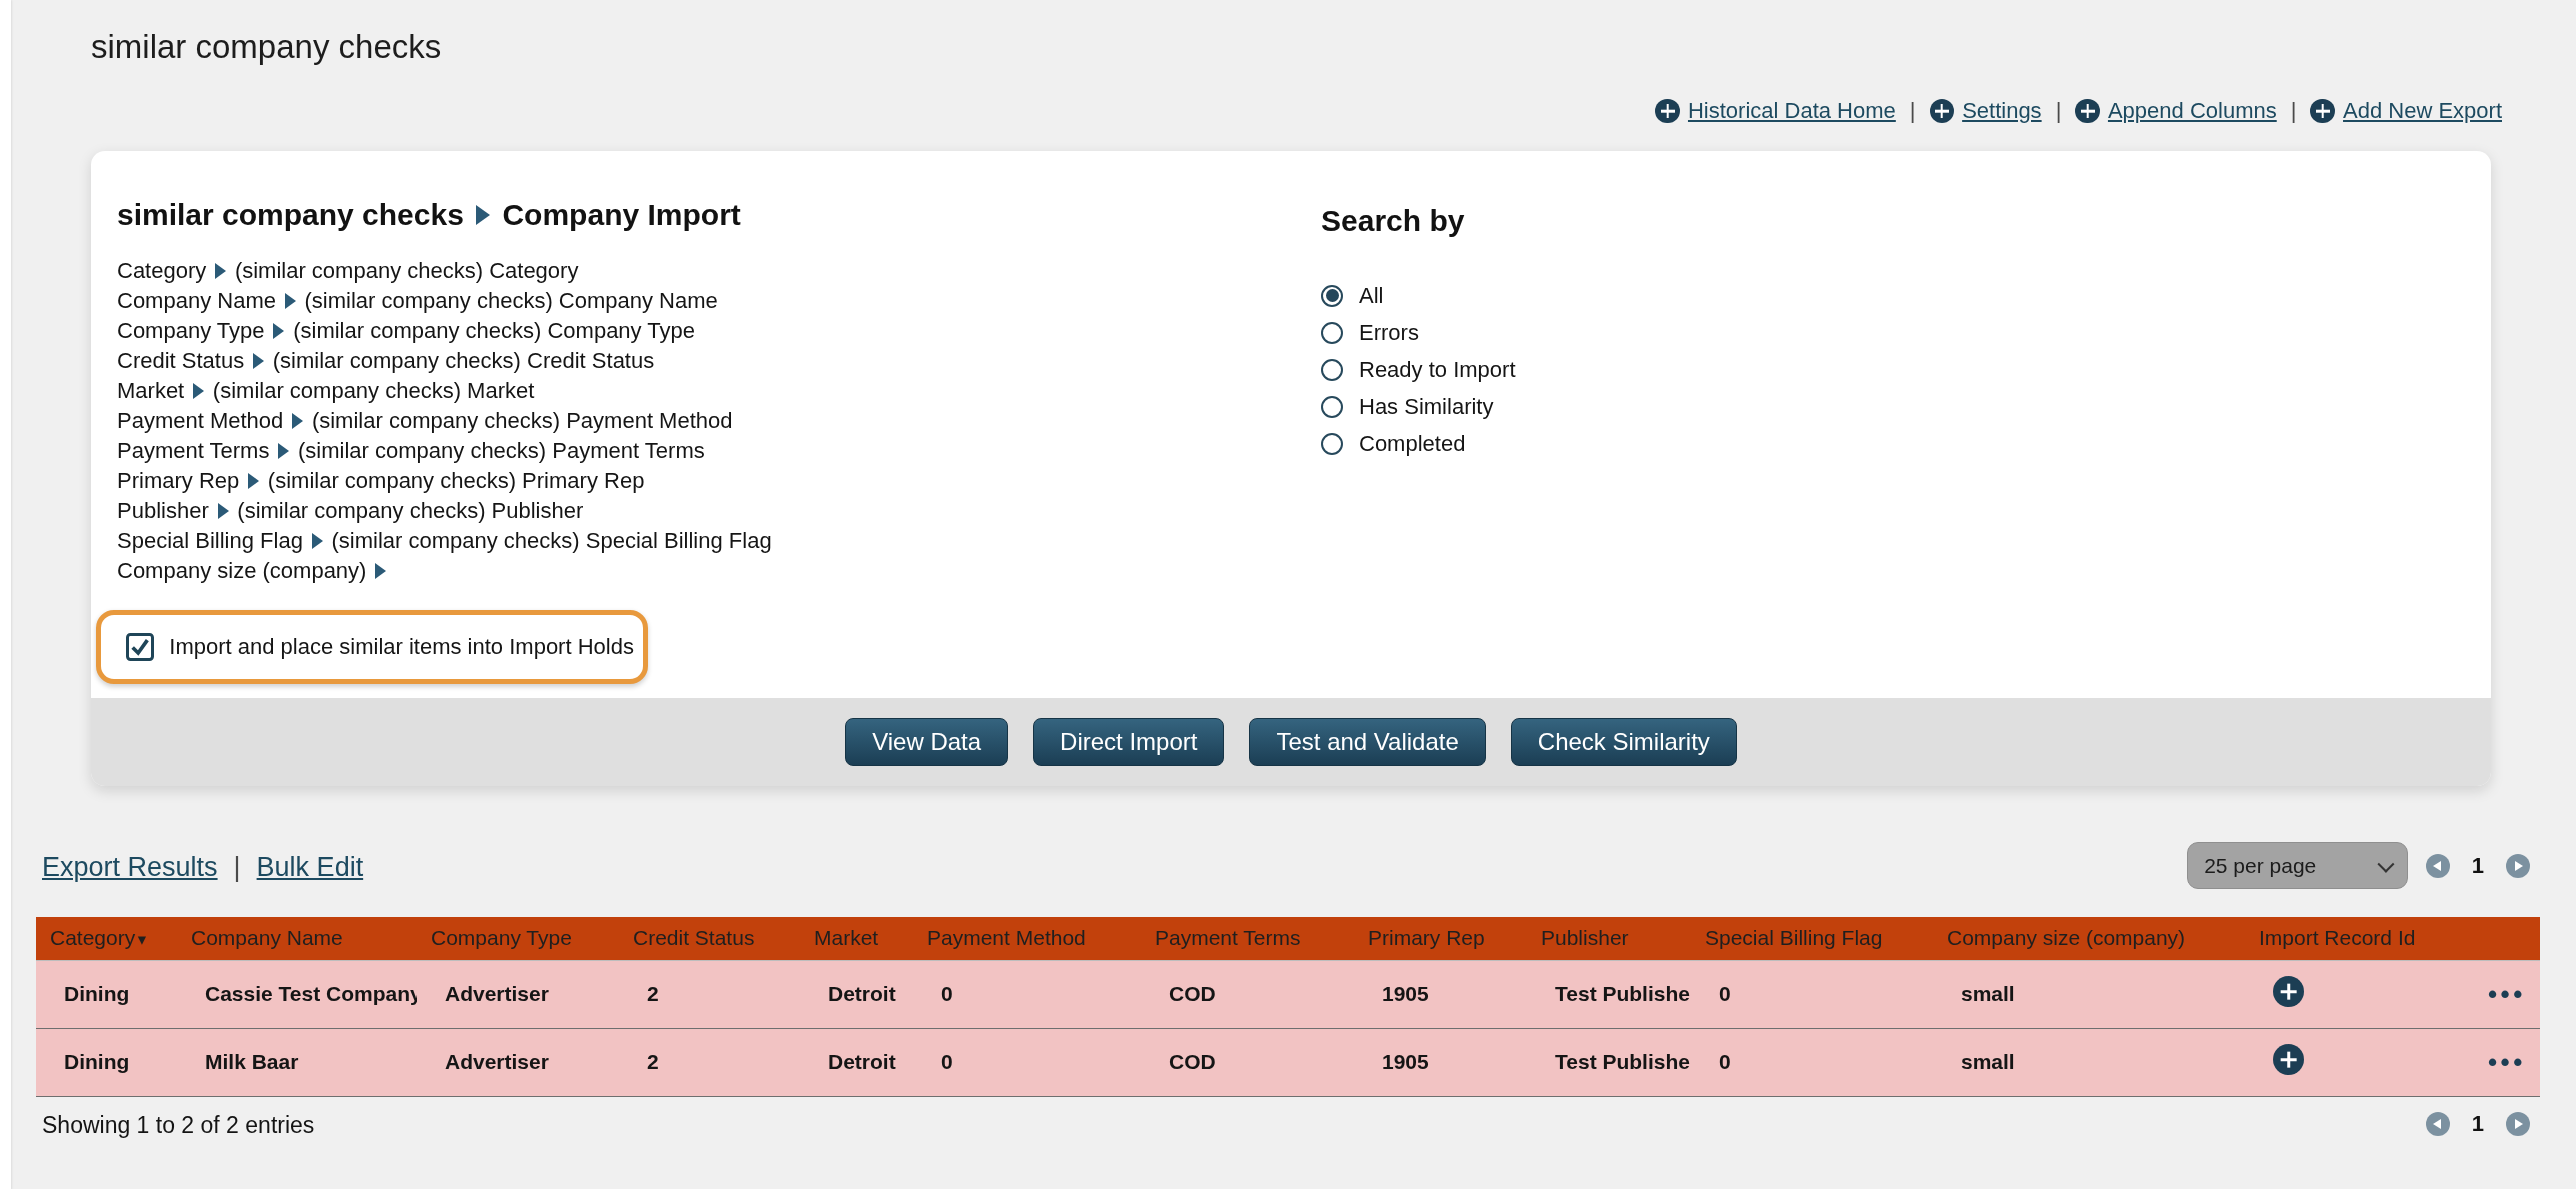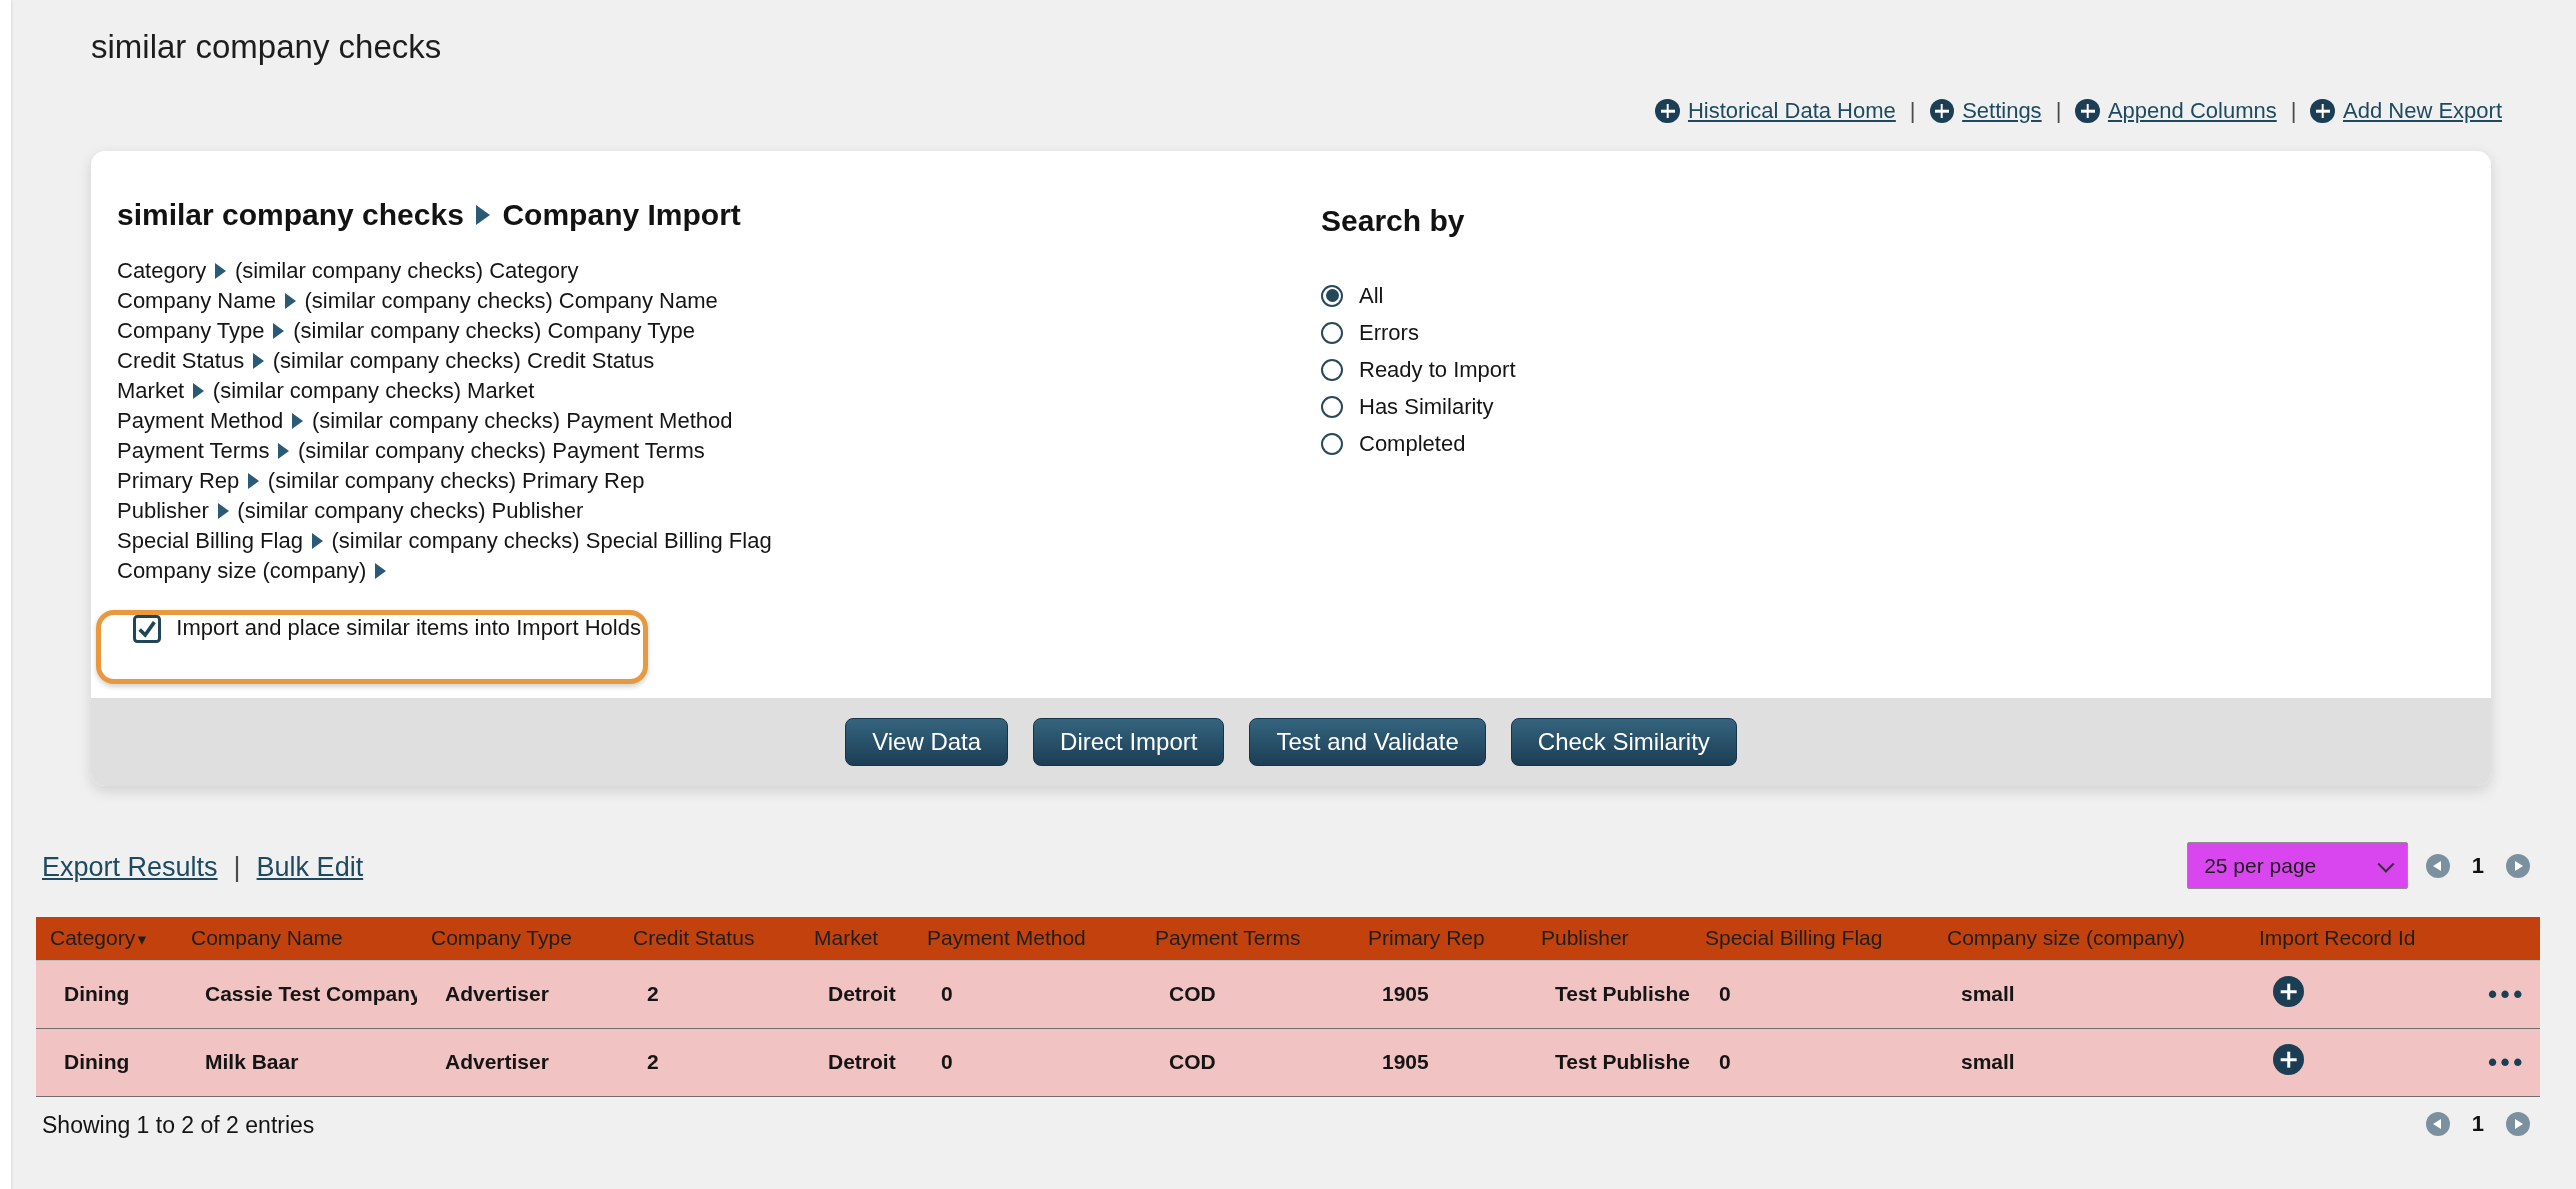--- a/index.html
+++ b/index.html
@@ -31,21 +31,21 @@
   
   .panel { position: absolute; left: 91px; top: 151px; width: 2400px; height: 635px; background: #ffffff; border-radius: 14px; box-shadow: 0 4.4px 14px rgba(0,0,0,.13); }
   .breadcrumb { position: absolute; left: 26px; top: 47px; font-size: 30px; font-weight: 700; color: #121212; display: flex; align-items: center; }
   .tri { width: 0; height: 0; border-top: 8.8px solid transparent; border-bottom: 8.8px solid transparent; border-left: 12.3px solid #2b5a77; display: inline-block; }
   .breadcrumb .tri { margin: 0 12.3px; border-top-width: 10.5px; border-bottom-width: 10.5px; border-left-width: 14px; }
 
   .mappings { position: absolute; left: 26px; top: 105px; }
   .mapping-row { display: flex; align-items: center; height: 30px; font-size: 22px; color: #151515; }
   .mapping-row .tri { margin: 0 8.8px; border-top-width: 8px; border-bottom-width: 8px; border-left-width: 11.4px; }
 
-  .holds-box { position: absolute; left: 5.3px; top: 459px; width: 552px; height: 74px; border: 5.3px solid #e8993d; border-radius: 18px; background: #fff; display: flex; align-items: flex-start; padding-left: 32px; box-shadow: 0 2.6px 5.3px rgba(0,0,0,.18); }
+  .holds-box { position: absolute; left: 5.3px; top: 459px; width: 552px; height: 74px; border: 5.3px solid #e8993d; border-radius: 18px; background: #fff; display: flex; align-items: center; padding-left: 25px; box-shadow: 0 2.6px 5.3px rgba(0,0,0,.18); }
   .checkbox { width: 28px; height: 28px; border: 3.5px solid #1f4558; border-radius: 4.4px; background: #fff; display: flex; align-items: center; justify-content: center; cursor: pointer; flex: none; }
   .holds-label { font-size: 22px; margin-left: 15px; color: #151515; }
 
   .searchby { position: absolute; left: 1230px; top: 53px; }
   .searchby-title { font-size: 30px; font-weight: 700; color: #121212; }
   .options { margin-top: 39px; display: flex; flex-direction: column; }
   .option { display: flex; align-items: center; height: 37px; cursor: pointer; }
   .radio { width: 22px; height: 22px; border: 2.6px solid #27495c; border-radius: 50%; background: #fff; display: flex; align-items: center; justify-content: center; flex: none; }
   .radio.checked::after { content: ""; width: 13px; height: 13px; border-radius: 50%; background: #24465a; }
   .option-label { font-size: 22px; margin-left: 16px; color: #151515; }
@@ -54,21 +54,21 @@
   .action-btn { height: 48px; padding: 0 26px; font-size: 24px; font-family: "Liberation Sans", sans-serif; color: #ffffff; background: linear-gradient(180deg, #35647f 0%, #1b3e54 100%); border: 0.9px solid #163446; border-radius: 8px; cursor: pointer; }
 
   
   .toolbar-left { position: absolute; left: 42px; top: 852px; display: flex; align-items: center; font-size: 27px; }
   .toolbar-link { color: #1d4a60; text-decoration: underline; cursor: pointer; }
   .toolbar-sep { color: #4a4a4a; margin: 0 16px; }
   .toolbar-left > .toolbar-sep:last-child { display: none; }
 
   .controls-top { position: absolute; right: 46px; top: 842px; display: flex; align-items: center; gap: 17.6px; }
   .select-wrap { position: relative; width: 221px; height: 47px; }
-  .select-wrap select { width: 100%; height: 100%; font-family: "Liberation Sans", sans-serif; font-size: 21px; color: #1c1c1c; padding: 0 39px 0 16px; background: #d946ef; border: 0.9px solid #8f8f8f; border-radius: 2px; appearance: none; -webkit-appearance: none; cursor: pointer; }
+  .select-wrap select { width: 100%; height: 100%; font-family: "Liberation Sans", sans-serif; font-size: 21px; color: #1c1c1c; padding: 0 39px 0 16px; background: #a3a3a3; border: 0.9px solid #8f8f8f; border-radius: 11px; appearance: none; -webkit-appearance: none; cursor: pointer; }
   .select-chevron { position: absolute; right: 16px; top: 16px; width: 12.3px; height: 12.3px; border-left: 2.6px solid #333; border-bottom: 2.6px solid #333; transform: rotate(-45deg); pointer-events: none; }
 
   .pager { display: flex; align-items: center; gap: 22px; }
   .pager-btn { width: 24px; height: 24px; border-radius: 50%; background: #7c91a0; display: flex; align-items: center; justify-content: center; border: none; cursor: pointer; padding: 0; }
   .arrow-left { width: 0; height: 0; border-top: 5.3px solid transparent; border-bottom: 5.3px solid transparent; border-right: 8px solid #fff; margin-left: -1.8px; }
   .arrow-right { width: 0; height: 0; border-top: 5.3px solid transparent; border-bottom: 5.3px solid transparent; border-left: 8px solid #fff; margin-right: -1.8px; }
   .pager-num { font-size: 22px; font-weight: 700; color: #111; }
 
   
   .results-table { position: absolute; left: 36px; top: 917px; width: 2504px; border-collapse: collapse; table-layout: fixed; }

